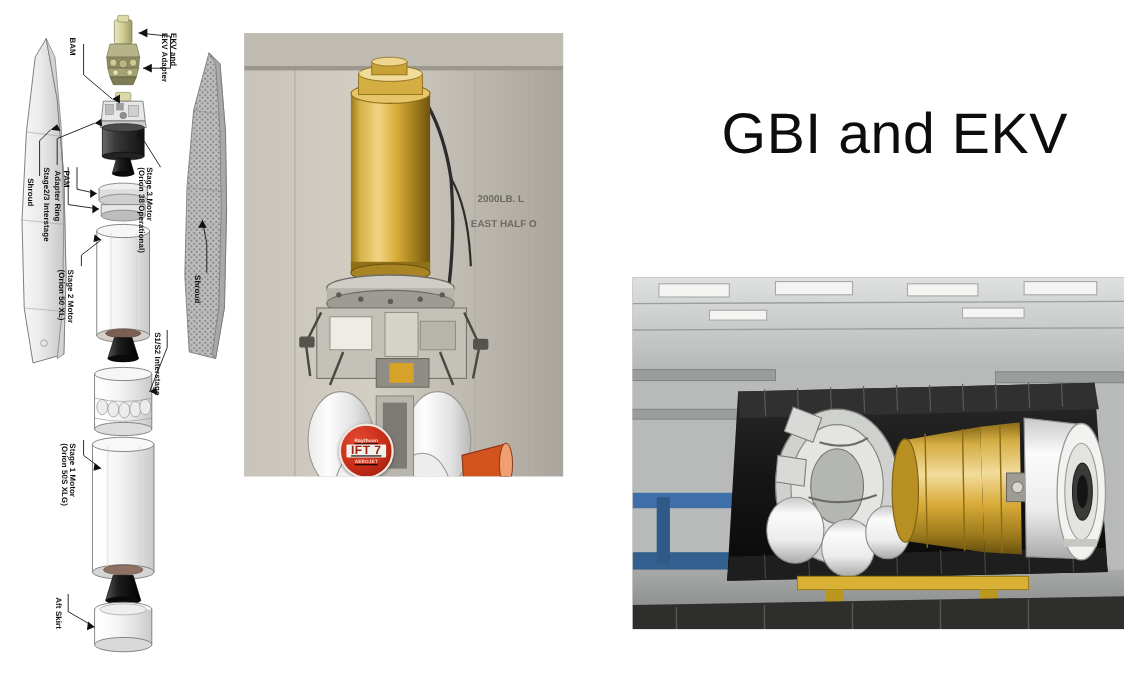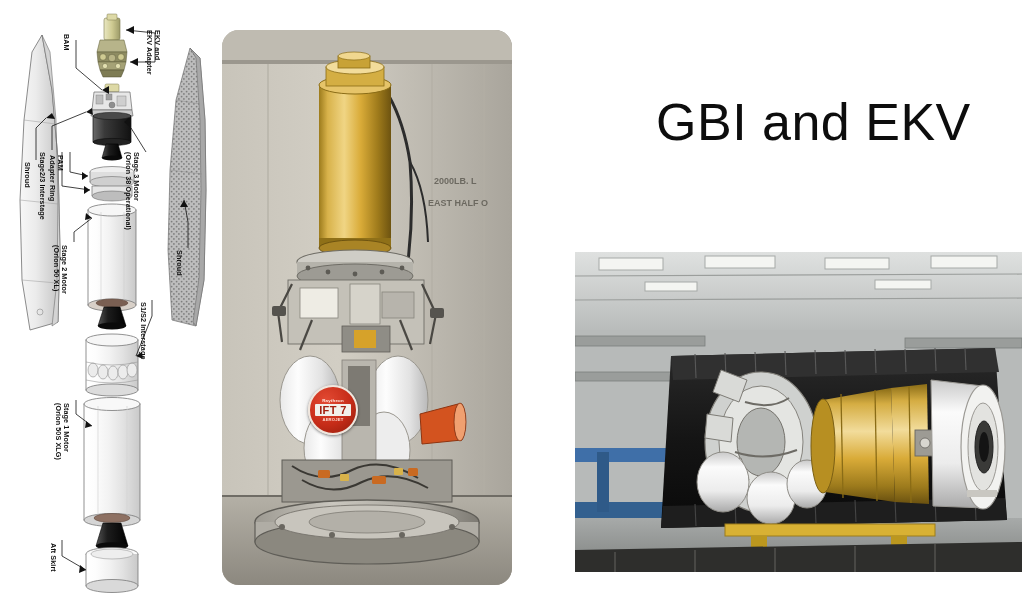--- a/index.html
+++ b/index.html
@@ -42,24 +42,23 @@
     transform: rotate(90deg);
   }
   .dlabel.two { line-height: 1.15; }
 
   
   #photo-center {
     position: absolute;
     left: 222px;
     top: 30px;
     width: 290px;
-    height: 555px;
+    height: 403px;
     overflow: hidden;
     background: #b9b6ae;
-    border-radius: 17px;
   }
   #photo-center .ph-inner { position: absolute; inset: 0; }
 
   
   #photo-right {
     position: absolute;
     left: 575px;
     top: 252px;
     width: 447px;
     height: 320px;
@@ -90,20 +89,21 @@
     height: 46px;
     border-radius: 50%;
     background: radial-gradient(circle at 35% 30%, #e34a33 0%, #c62c18 55%, #8e1c0c 100%);
     border: 2px solid #f0e6dd;
     box-shadow: 0 1px 3px rgba(0,0,0,.5);
     display: flex;
     flex-direction: column;
     align-items: center;
     justify-content: center;
     overflow: hidden;
+    text-decoration: underline;
   }
   #ift-badge .bt { font-size: 4.4px; color: #ffe9e0; font-weight: bold; letter-spacing: .2px; }
   #ift-badge .bm {
     font-size: 11px; color: #fff; font-weight: bold; letter-spacing: .4px;
     background: #f2f0ea; color: #a3200f; padding: 0 4px; border-radius: 1px;
     line-height: 1.1; margin: 1px 0;
   }
   #ift-badge .bb { font-size: 4.2px; color: #ffd9cd; font-weight: bold; letter-spacing: .2px; }
 </style>
 </head>

